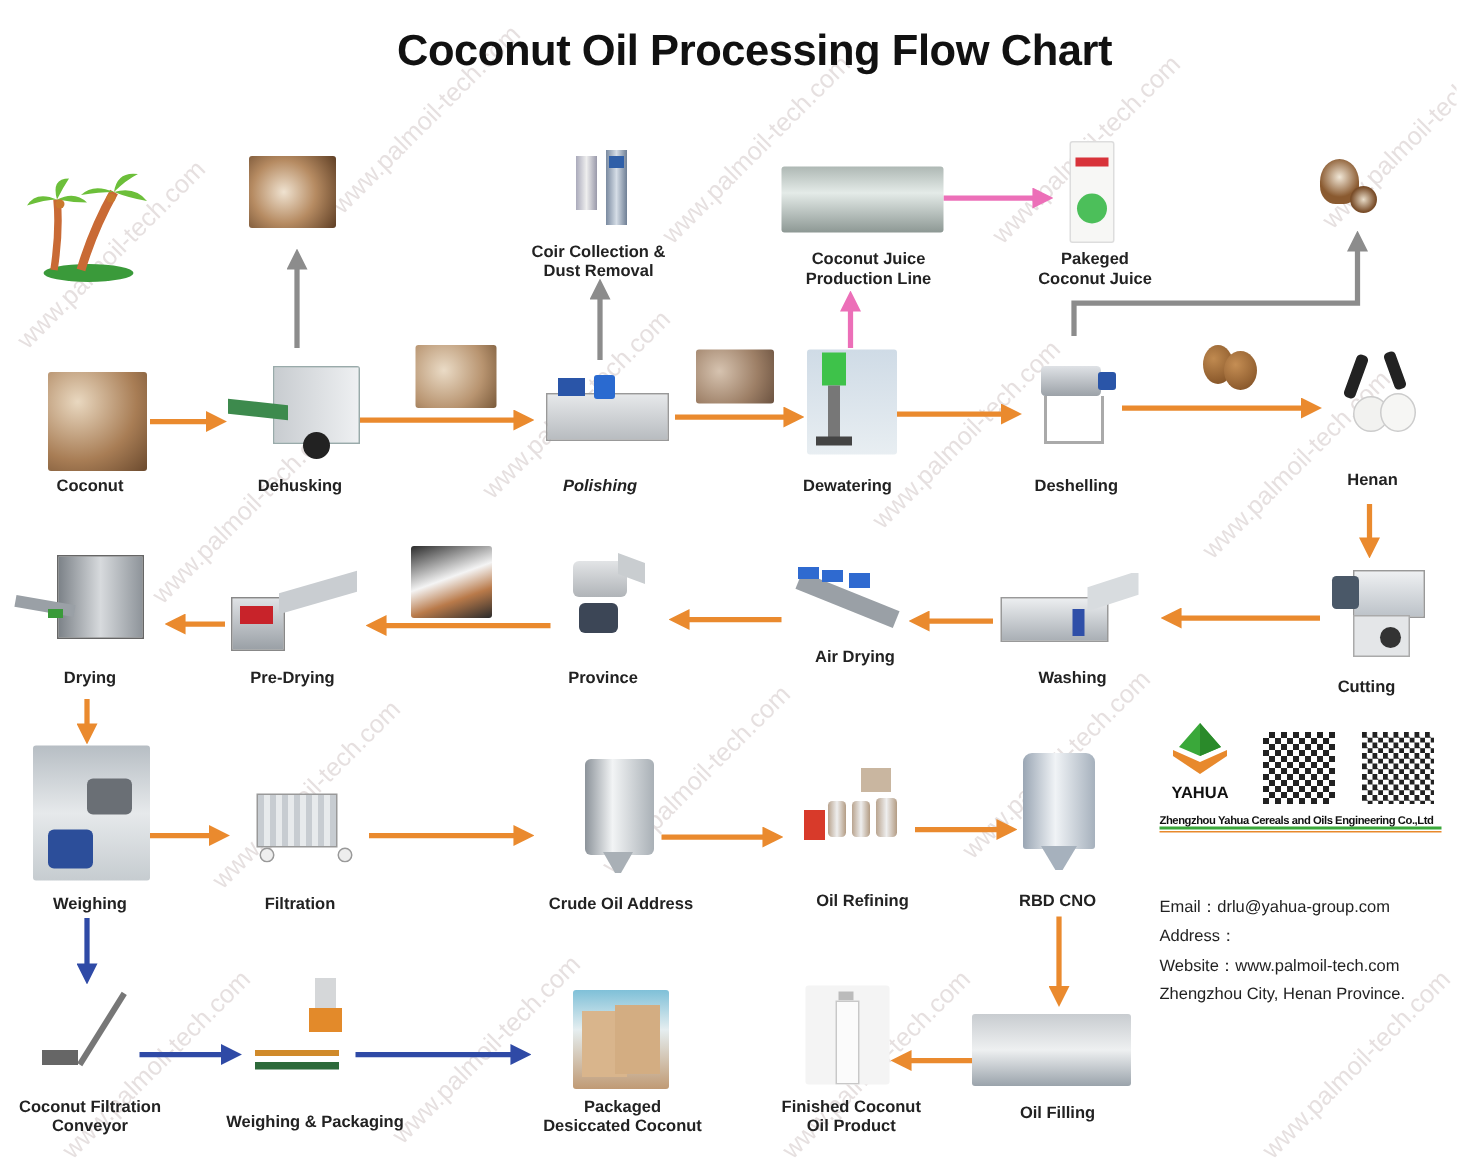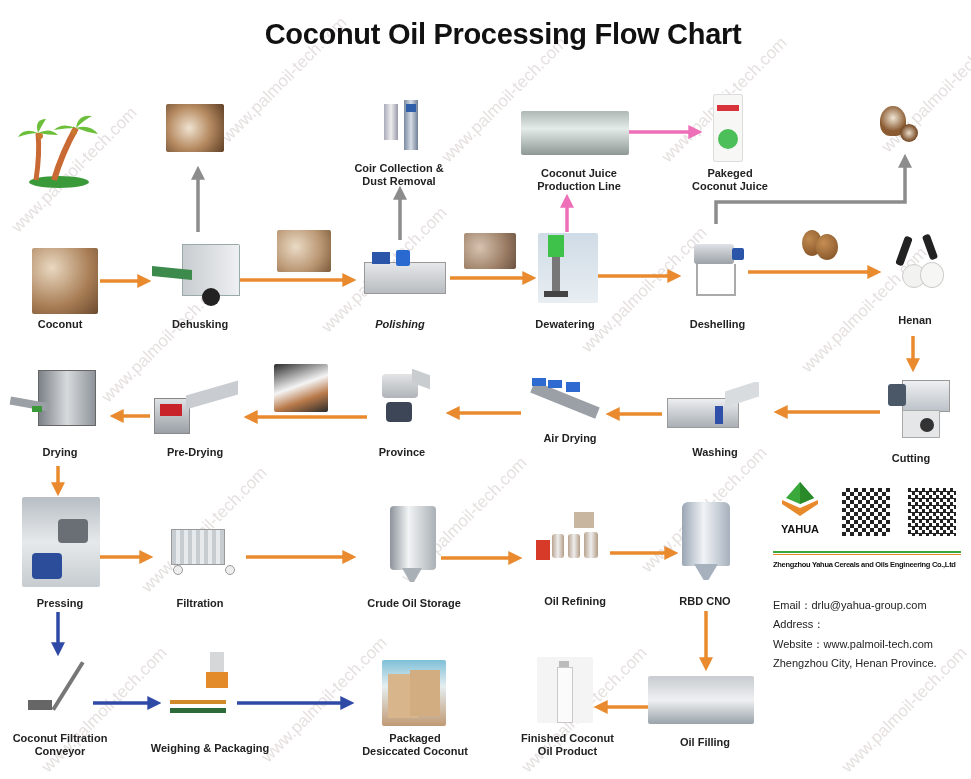--- a/index.html
+++ b/index.html
@@ -4,21 +4,21 @@
 <style>
   html,body{margin:0;padding:0;background:#fff;}
   body{width:971px;height:779px;position:relative;overflow:hidden;font-family:"Liberation Sans","DejaVu Sans",sans-serif;}
   .title{position:absolute;left:0;top:18px;width:1006px;text-align:center;font-size:29px;font-weight:bold;color:#111;letter-spacing:-0.3px;}
   .wm{position:absolute;font-size:17px;color:#e6e0e0;transform:rotate(-45deg);white-space:nowrap;pointer-events:none;}
   .node{position:absolute;}
   .pic{position:absolute;border-radius:2px;overflow:hidden;}
   .lbl{position:absolute;font-size:11px;font-weight:bold;color:#222;text-align:center;white-space:nowrap;line-height:13px;}
   svg.arrows{position:absolute;left:0;top:0;}
   .contact{position:absolute;left:773px;top:596px;font-size:11px;color:#222;line-height:19.4px;}
-  .company{position:absolute;left:773px;top:560px;font-size:7.5px;font-weight:bold;color:#111;letter-spacing:-0.3px;white-space:nowrap;}
+  .company{position:absolute;left:773px;top:542px;font-size:7.5px;font-weight:bold;color:#111;letter-spacing:-0.3px;white-space:nowrap;}
   .qr{position:absolute;width:48px;height:48px;background:
       repeating-linear-gradient(90deg,#222 0 3px,#fff 3px 6px),#fff;}
 </style>
 </head>
 <body>
 
 <div>
   <div class="wm" style="left:-10px;top:160px;">www.palmoil-tech.com</div>
   <div class="wm" style="left:200px;top:70px;">www.palmoil-tech.com</div>
   <div class="wm" style="left:420px;top:90px;">www.palmoil-tech.com</div>
@@ -262,38 +262,38 @@
     <div style="position:absolute;left:24px;top:42px;width:10px;height:6px;background:#3a9a3a;"></div>
   </div>
   <div class="lbl" style="left:15px;top:446px;width:90px;">Drying</div>
 </div>
 
 <div class="node">
   <div class="pic" style="left:22px;top:497px;width:78px;height:90px;background:linear-gradient(180deg,#b7bec4,#e6e9eb 50%,#c6ccd0);">
     <div style="position:absolute;left:10px;top:56px;width:30px;height:26px;background:#2c4e9a;border-radius:4px;"></div>
     <div style="position:absolute;left:36px;top:22px;width:30px;height:24px;background:#6a6f75;border-radius:4px;"></div>
   </div>
-  <div class="lbl" style="left:15px;top:597px;width:90px;">Pressing</div>
+  <div class="lbl" style="left:15px;top:597px;width:90px;">Weighing</div>
 </div>
 
 <div class="node">
   <div class="pic" style="left:155px;top:515px;width:90px;height:60px;">
     <div style="position:absolute;left:16px;top:14px;width:52px;height:34px;background:repeating-linear-gradient(90deg,#c7ccd1 0 4px,#e7eaec 4px 8px);border:1px solid #999;"></div>
     <div style="position:absolute;left:18px;top:50px;width:8px;height:8px;border-radius:50%;background:#eee;border:1px solid #999;"></div>
     <div style="position:absolute;left:70px;top:50px;width:8px;height:8px;border-radius:50%;background:#eee;border:1px solid #999;"></div>
   </div>
   <div class="lbl" style="left:155px;top:597px;width:90px;">Filtration</div>
 </div>
 
 <div class="node">
   <div class="pic" style="left:388px;top:502px;width:50px;height:84px;">
     <div style="position:absolute;left:2px;top:4px;width:46px;height:64px;background:linear-gradient(90deg,#8c939a,#f2f4f5 40%,#a9b0b6);border-radius:4px;"></div>
     <div style="position:absolute;left:14px;top:66px;width:20px;height:14px;background:#a9b0b6;clip-path:polygon(0 0,100% 0,60% 100%,40% 100%);"></div>
   </div>
-  <div class="lbl" style="left:362px;top:597px;width:104px;">Crude Oil Storage</div>
+  <div class="lbl" style="left:362px;top:597px;width:104px;">Crude Oil Address</div>
 </div>
 
 <div class="node">
   <div class="pic" style="left:530px;top:508px;width:80px;height:66px;">
     <div style="position:absolute;left:6px;top:32px;width:14px;height:20px;background:#d83a2a;"></div>
     <div style="position:absolute;left:22px;top:26px;width:12px;height:24px;background:linear-gradient(90deg,#b9a48f,#eee,#b39c84);border-radius:3px;"></div>
     <div style="position:absolute;left:38px;top:26px;width:12px;height:24px;background:linear-gradient(90deg,#b9a48f,#eee,#b39c84);border-radius:3px;"></div>
     <div style="position:absolute;left:54px;top:24px;width:14px;height:26px;background:linear-gradient(90deg,#b9a48f,#eee,#b39c84);border-radius:3px;"></div>
     <div style="position:absolute;left:44px;top:4px;width:20px;height:16px;background:#c9b6a0;"></div>
   </div>

